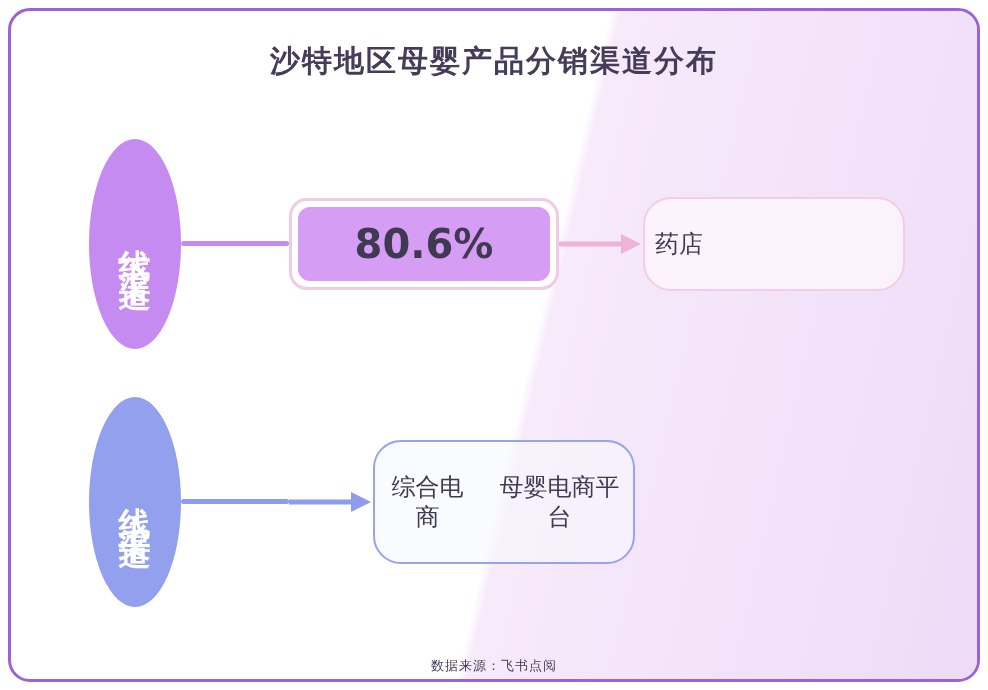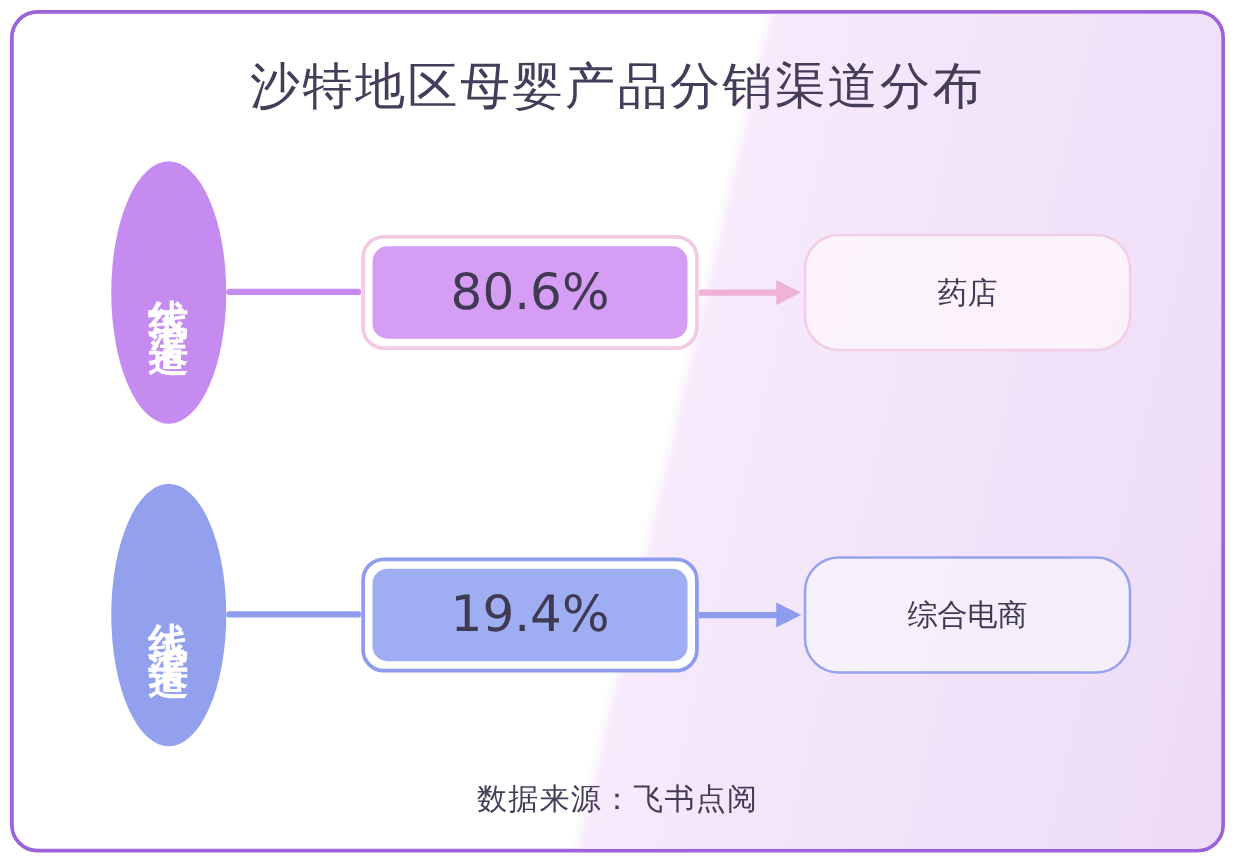--- a/index.html
+++ b/index.html
@@ -12,21 +12,21 @@
     background:#ffffff;
   }
   .bg-wash {
     position:absolute; inset:0;
     background:linear-gradient(103deg, rgba(255,255,255,0) 53.5%, #f7eafb 54.5%, #eddbf7 100%);
     pointer-events:none;
   }
   .content { position:relative; height:100%; display:flex; flex-direction:column; }
   .title {
     text-align:center; margin-top:30px;
-    font-size:40px; font-weight:400; letter-spacing:2px;
+    font-size:30px; font-weight:700; letter-spacing:2px;
     color:#443c58;
   }
   .rows {
     flex:1; display:flex; flex-direction:column; justify-content:center;
     gap:48px; padding:6px 70px 0 78px;
   }
   .row { display:flex; align-items:center; }
   .ellipse {
     flex:none; width:92px; height:210px; border-radius:50%;
     display:flex; align-items:center; justify-content:center;
@@ -42,38 +42,38 @@
   .blue-row   .hline { background:#8d9cee; }
   .pill {
     flex:none; width:270px; border:3px solid; border-radius:18px;
     background:#ffffff; padding:6px;
   }
   .purple-row .pill { border-color:#f2cbe3; }
   .blue-row   .pill { border-color:#8d9cee; }
   .pill-inner {
     border-radius:12px; height:74px;
     display:flex; align-items:center; justify-content:center;
-    font-size:40px; font-weight:400; color:#3f3952;
+    font-size:40px; font-weight:700; color:#3f3952;
   }
   .purple-row .pill-inner { background:#d59df4; }
   .blue-row   .pill-inner { background:#9fadf3; }
   .arrow { flex:none; width:84px; height:26px; display:block; }
   .purple-row .arrow { color:#efb3d8; }
   .blue-row   .arrow { color:#8d9cee; }
   .box {
     flex:none; width:262px; border:2px solid; border-radius:28px;
     padding:30px 10px; text-align:center;
-    display:flex; flex-direction:column; gap:26px;
+    display:flex; flex-direction:row; gap:26px;
     font-size:24px; color:#3f3952; line-height:1.25;
   }
   .purple-row .box { border-color:#f2cde4; background:rgba(253,247,252,0.75); }
   .blue-row   .box { border-color:#97a3ec; background:rgba(247,249,254,0.6); }
   .footer {
-    text-align:center; margin-bottom:24px;
-    font-size:24px; color:#443c58; letter-spacing:1px;
+    text-align:center; margin-bottom:4px;
+    font-size:13px; color:#443c58; letter-spacing:1px;
   }
 </style>
 </head>
 <body>
 
 <div class="frame">
   <div class="bg-wash"></div>
   <div class="content">
 
     <div class="title">沙特地区母婴产品分销渠道分布</div>
@@ -95,29 +95,27 @@
         <div class="box">
           <div>药店</div>
         </div>
       </div>
 
       <div class="row blue-row">
         <div class="ellipse">
           <span class="vtext">线上渠道</span>
         </div>
         <div class="hline"></div>
-        <div class="pill">
-          <div class="pill-inner">19.4%</div>
-        </div>
         <svg class="arrow" viewBox="0 0 84 26">
           <line x1="0" y1="13" x2="64" y2="13" stroke="currentColor" stroke-width="5"></line>
           <polygon points="62,3 82,13 62,23" fill="currentColor"></polygon>
         </svg>
         <div class="box">
           <div>综合电商</div>
+          <div>母婴电商平台</div>
         </div>
       </div>
 
     </div>
 
     <div class="footer">数据来源：飞书点阅</div>
 
   </div>
 </div>
 

